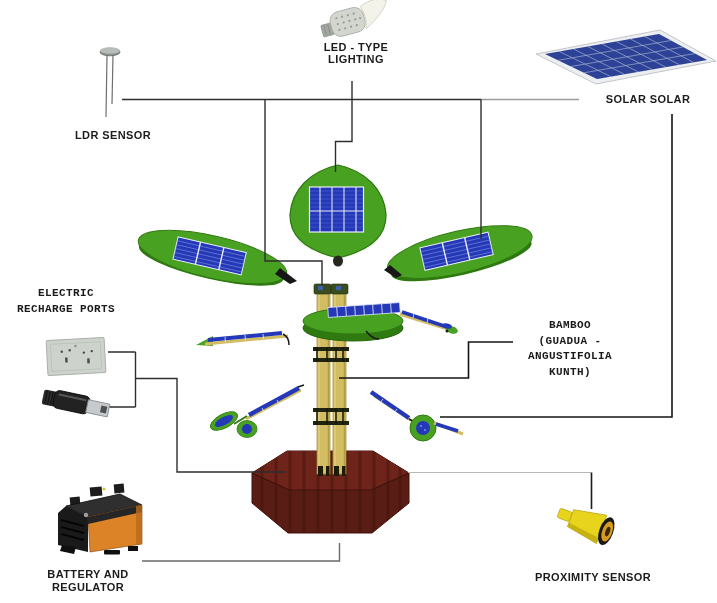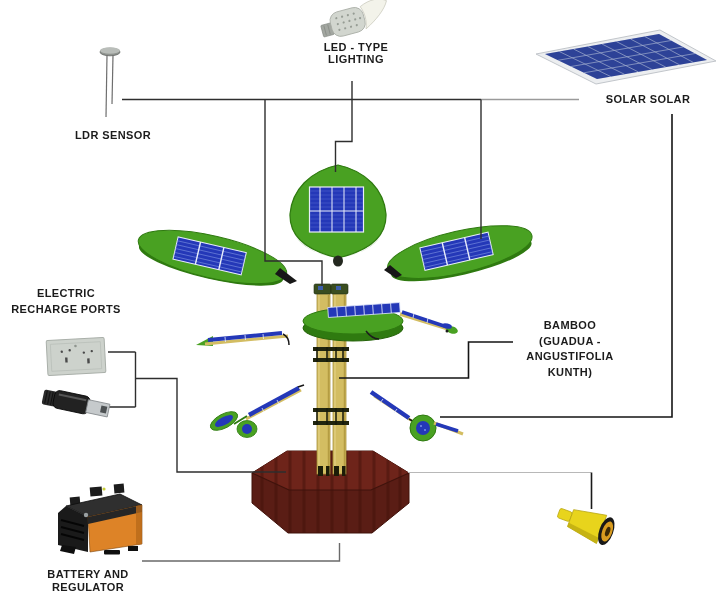--- a/index.html
+++ b/index.html
@@ -1,21 +1,21 @@
 <!DOCTYPE html>
 <html style="--c-leaf_green: #49a122; --c-leaf_green_dark: #2f7a10; --c-solar_blue: #2438b8; --c-panel_navy: #31469e; --c-bamboo_tan: #d3bd62; --c-bamboo_dark: #a8923c; --c-pot_maroon: #5a1d15; --c-pot_maroon_light: #6e241a; --c-battery_orange: #dd8327; --c-sensor_yellow: #e8d41c; --c-line_dark: #2e2e2e; --c-line_gray: #9a9a9a; --c-text: #1b1b1b;"><head>
 <meta charset="utf-8">
 <style>
   html,body{margin:0;padding:0;background:#fff;}
   .stage{position:relative;width:717px;height:603px;background:#ffffff;overflow:hidden;
          font-family:"Liberation Sans",sans-serif;}
   .stage svg{position:absolute;left:0;top:0;}
   .lbl{position:absolute;font:700 11px/13px "Liberation Sans",sans-serif;
        color:var(--c-text,#1b1b1b);text-align:center;white-space:pre-line;letter-spacing:.4px;}
-  .lh15{line-height:15.5px;}
+  .lh15{line-height:15.5px;font-family:Liberation Mono, monospace;}
   .lh11{line-height:11.5px;}
   
   .f-leaf{fill:var(--c-leaf_green)} .f-leafd{fill:var(--c-leaf_green_dark)}
   .s-leafd{stroke:var(--c-leaf_green_dark)}
   .f-blue{fill:var(--c-solar_blue)} .s-blue{stroke:var(--c-solar_blue)}
   .f-navy{fill:var(--c-panel_navy)}
   .f-tan{fill:var(--c-bamboo_tan)} .s-tan{stroke:var(--c-bamboo_tan)}
   .f-pot{fill:var(--c-pot_maroon)} .f-potl{fill:var(--c-pot_maroon_light)}
   .f-org{fill:var(--c-battery_orange)} .f-yel{fill:var(--c-sensor_yellow)}
   .s-line{stroke:var(--c-line_dark)} .s-gray{stroke:var(--c-line_gray)}
@@ -353,14 +353,15 @@
 <div class="lbl" style="left:592px;top:93px;width:112px">SOLAR SOLAR</div>
 <div class="lbl" style="left:62px;top:129px;width:102px">LDR SENSOR</div>
 <div class="lbl lh15" style="left:4px;top:286px;width:124px">ELECTRIC
 RECHARGE PORTS</div>
 <div class="lbl lh15" style="left:503px;top:318px;width:134px">BAMBOO
 (GUADUA -
 ANGUSTIFOLIA
 KUNTH)</div>
 <div class="lbl" style="left:33px;top:568px;width:110px">BATTERY AND
 REGULATOR</div>
+<div class="lbl" style="left:522px;top:571px;width:142px">PROXIMITY SENSOR</div>
 
 </div>
 
 </body></html>

